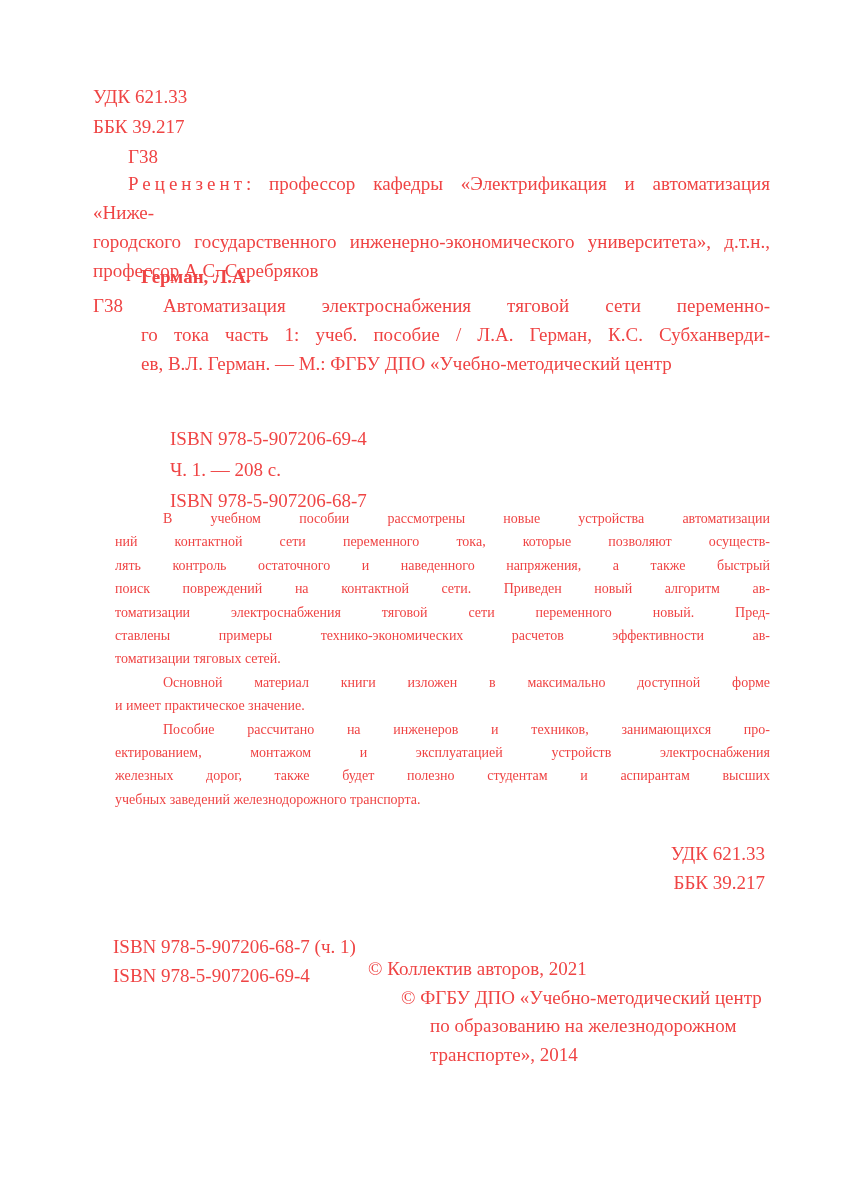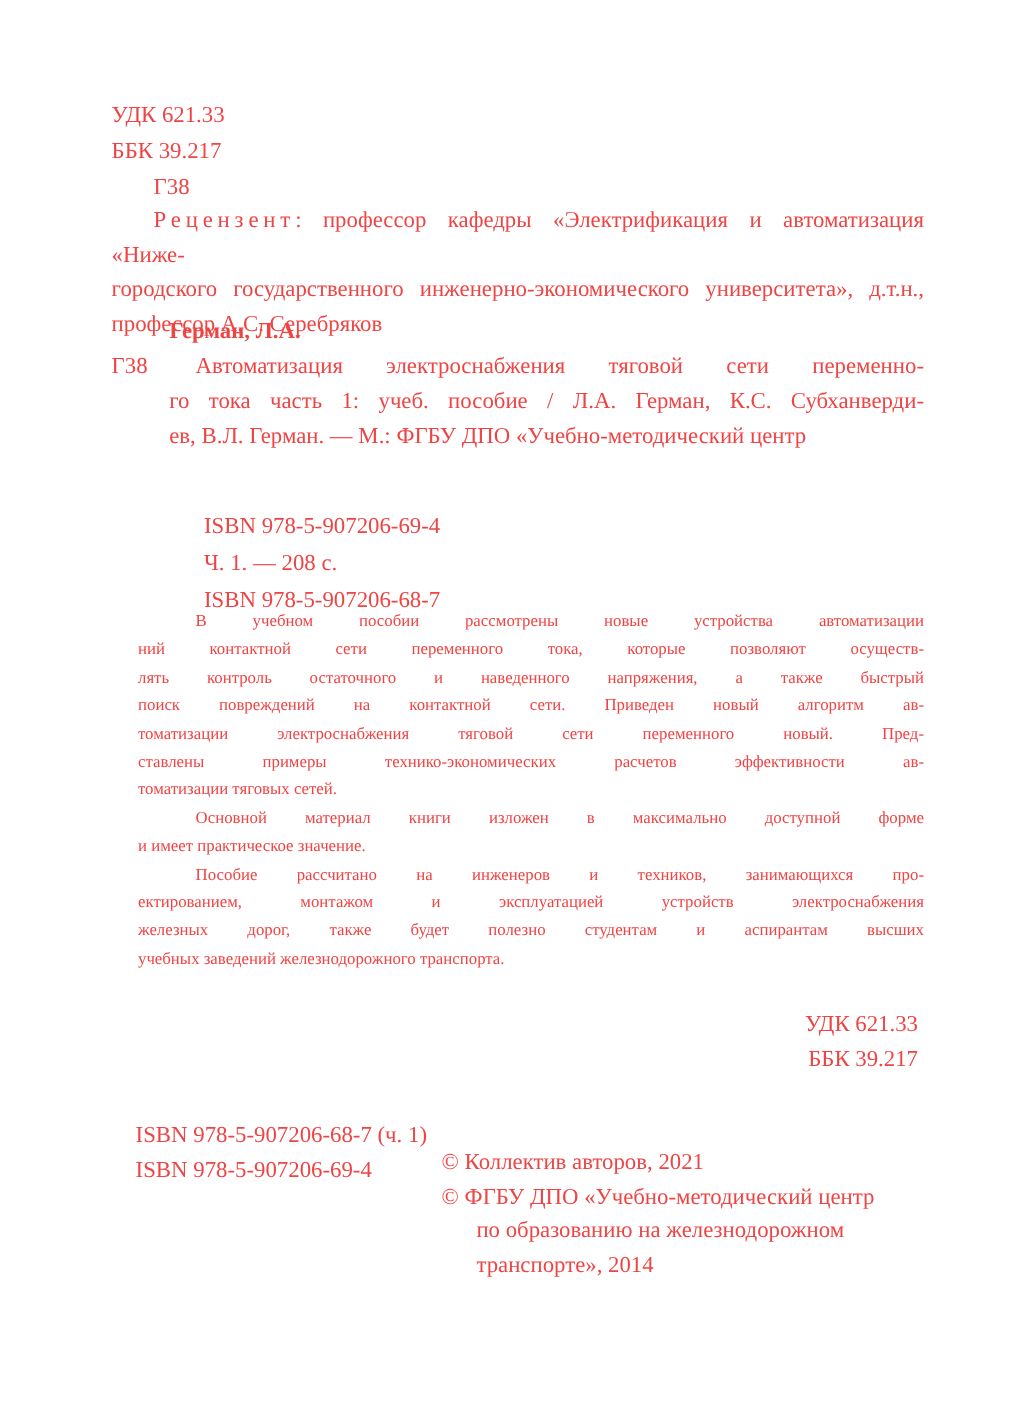--- a/index.html
+++ b/index.html
@@ -39,21 +39,21 @@
   
   .annotation { left: 115px; top: 507px; width: 655px; line-height: 23.4px; font-size: 14px; }
   .ann-p > div:first-child { text-indent: 48px; }
 
   
   .bottom-codes { left: 93px; top: 840px; width: 672px; line-height: 28.5px; text-align: right; }
 
   
   .footer-isbn { left: 93px; top: 933px; line-height: 28.5px; margin-left: 20px; }
   .copyrights { left: 368px; top: 955px; width: 412px; line-height: 28.5px; }
-  .hang > div { padding-left: 29px; }
+  .hang > div { padding-left: 29px; margin-left: 33px; }
   .hang > div:first-child { padding-left: 0; }
 </style>
 </head>
 <body>
 
 <div class="page">
 
   <div class="abs top-codes">
     <div>УДК 621.33</div>
     <div>ББК 39.217</div>

